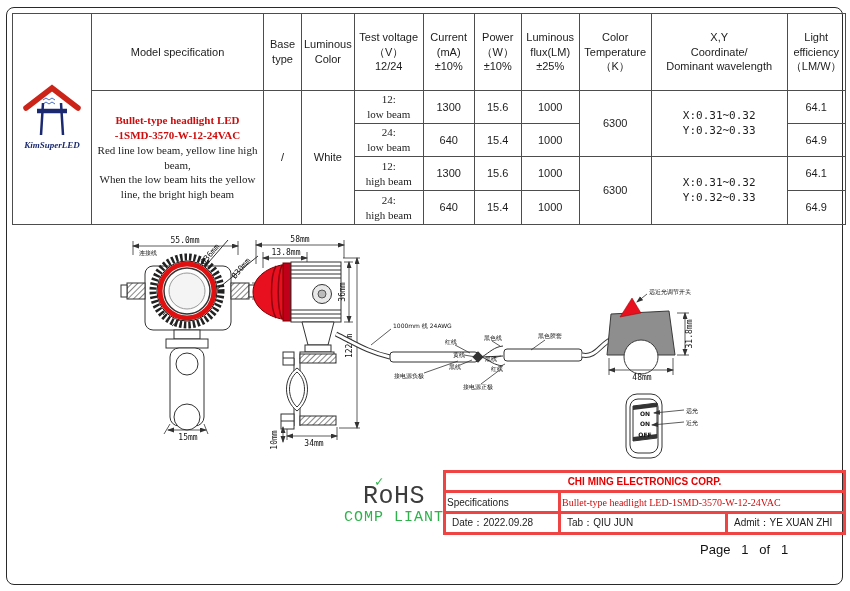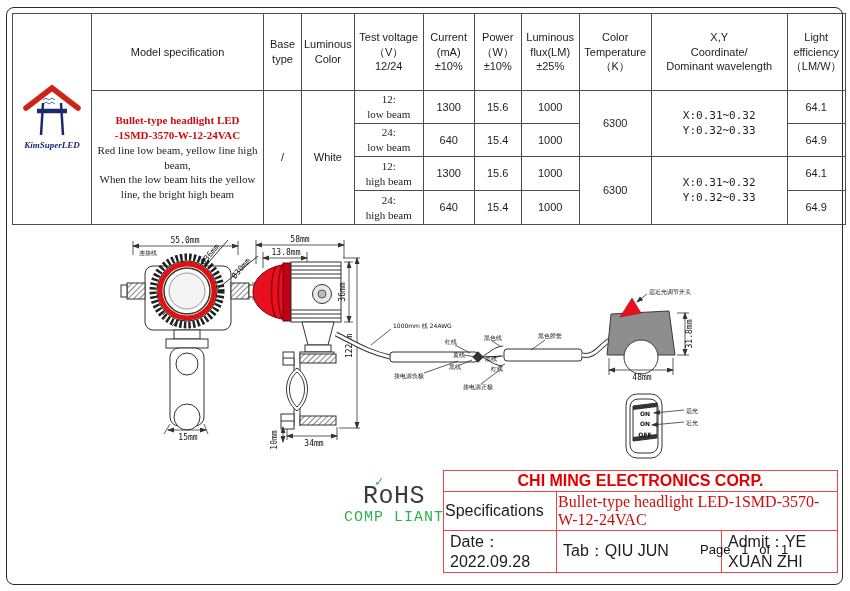--- a/index.html
+++ b/index.html
@@ -11,21 +11,21 @@
   td.logo-cell{width:74px;}
   .hdr{font-size:11px;}
   .desc-cell{font-family:"Liberation Serif",serif;font-size:11.5px;line-height:1.45;}
   .desc-red{color:#cf0c0c;font-weight:bold;}
   .beam-cell{font-family:"Liberation Serif",serif;font-size:11px;}
   .xy-cell{font-family:"DejaVu Sans Mono",monospace;font-size:9.5px;}
   
   .brand-name{font-family:"Liberation Serif",serif;font-style:italic;font-weight:bold;font-size:9px;fill:#1b2a70;}
   
   table.tblock{position:absolute;left:443px;top:470px;border-collapse:collapse;table-layout:fixed;}
-  table.tblock td{border:1px solid #ef4444;font-size:16px;vertical-align:middle;}
+  table.tblock td{border:3px solid #ef4444;font-size:10px;vertical-align:middle;}
   .company{color:#e40000;font-weight:bold;font-size:13.5px;text-align:center;}
   .specs-label{text-align:left;font-size:12px;}
   .model-red{color:#cf0c0c;font-family:"Liberation Serif",serif;font-size:11.5px;}
   .kv{text-align:left;padding-left:6px;}
   .kv .v{}
   
   .rohs{position:absolute;left:344px;top:484px;width:100px;text-align:center;}
   .rohs-text{font-family:Liberation Mono, monospace;font-size:25px;color:#3c3c3c;position:relative;line-height:1;letter-spacing:0.5px;}
   .rohs-check{position:absolute;top:-9px;left:31px;color:#2db34a;font-size:14px;font-weight:bold;}
   .compliant{color:#2db34a;font-family:"Liberation Mono",monospace;font-size:15px;letter-spacing:1px;margin-top:0;}

